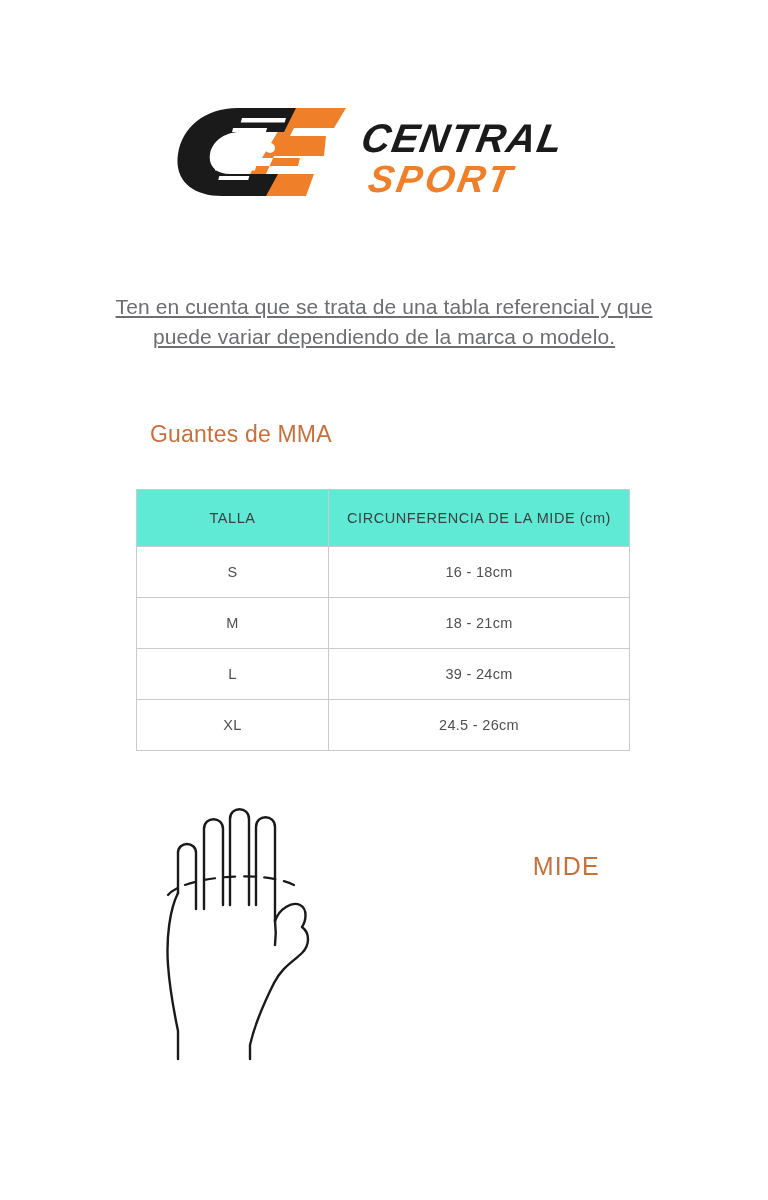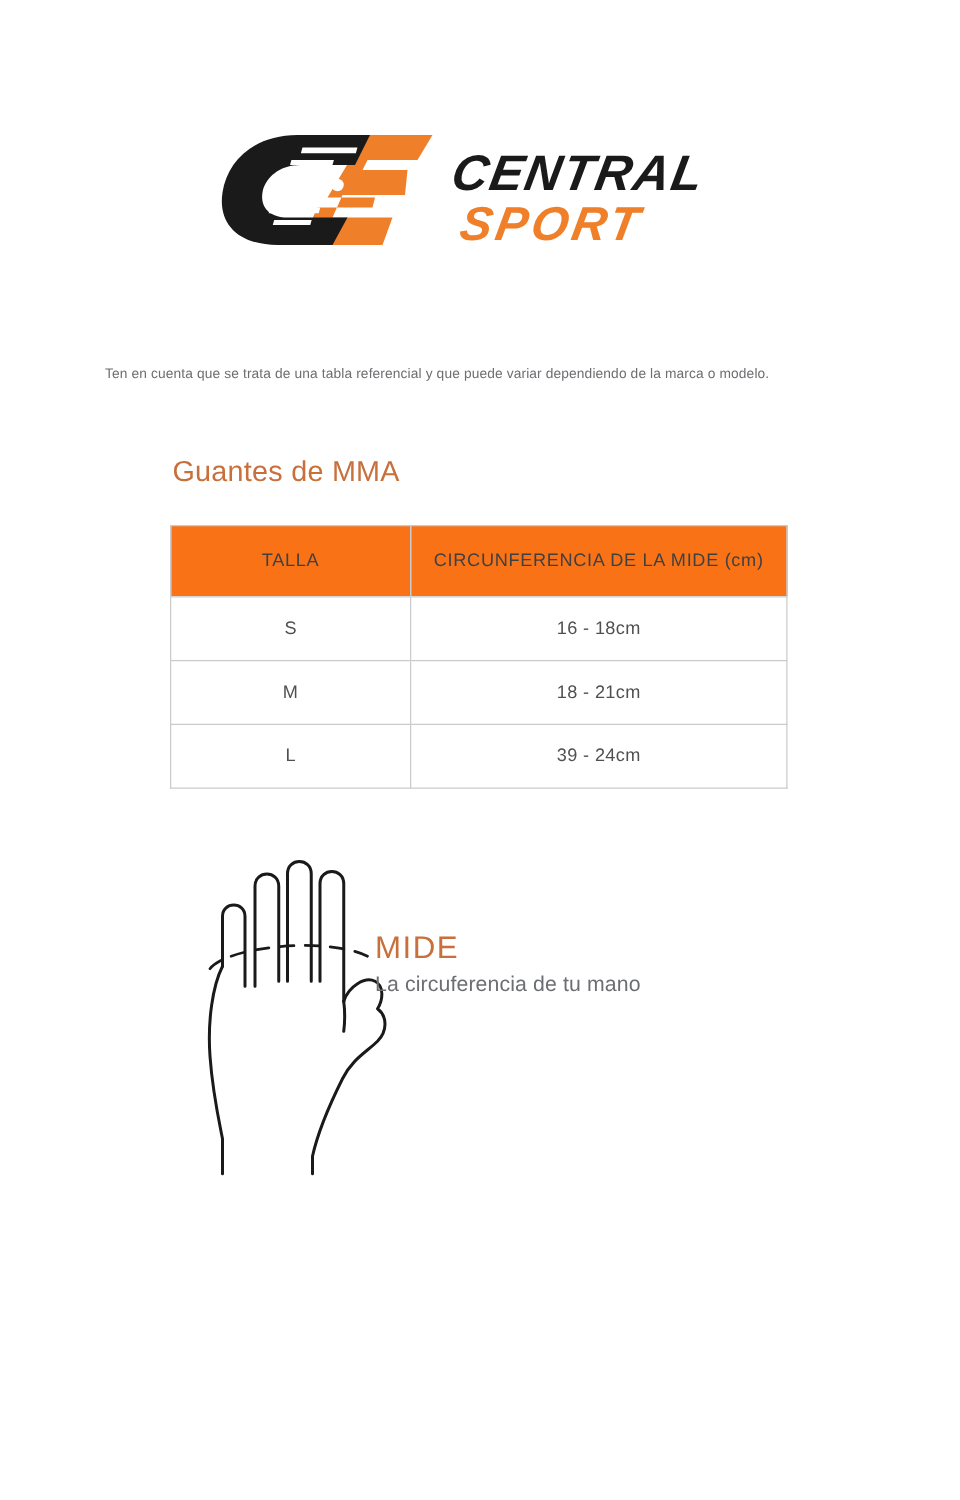--- a/index.html
+++ b/index.html
@@ -24,31 +24,32 @@
     display: flex;
     justify-content: center;
   }
   .logo-svg { display: block; }
 
   
   .disclaimer {
     margin: 0 auto;
     padding-top: 92px;
     width: 600px;
-    text-align: left;
-    font-size: 11px;
+    text-align: center;
+    font-size: 21px;
     line-height: 1.45;
     color: #6d6e71;
     font-weight: 400;
     letter-spacing: 0.1px;
+    text-decoration: underline;
   }
 
   
   .section-title {
-    margin: 0;
+    margin: 12px;
     padding-left: 138px;
     padding-top: 56px;
     font-size: 23px;
     font-weight: 400;
     color: #c8703c;
     letter-spacing: 0.2px;
   }
 
   
   .table-wrap {
@@ -61,21 +62,21 @@
     table-layout: fixed;
   }
   table.size-table th,
   table.size-table td {
     border: 1px solid #c9cbcd;
     text-align: center;
     font-weight: 400;
     color: #4f5052;
   }
   table.size-table th {
-    background: #f97316;
+    background: #5eead4;
     height: 54px;
     font-size: 14.5px;
     letter-spacing: 0.55px;
     color: #3f4042;
   }
   table.size-table td {
     height: 48px;
     font-size: 14.5px;
     letter-spacing: 0.3px;
     background: #ffffff;
@@ -91,23 +92,23 @@
   }
   .hand-svg {
     position: absolute;
     left: 142px;
     top: 46px;
     display: block;
   }
   .measure-text {
     position: absolute;
     left: 300px;
-    top: 110px;
+    top: 98px;
     width: 300px;
-    text-align: left;
+    text-align: right;
     line-height: 1.42;
   }
   .measure-mide {
     font-size: 25px;
     color: #c8703c;
     letter-spacing: 1.2px;
     font-weight: 400;
     display: block;
   }
   .measure-line2 {
@@ -180,20 +181,24 @@
         <td>16 - 18cm</td>
       </tr>
       <tr>
         <td>M</td>
         <td>18 - 21cm</td>
       </tr>
       <tr>
         <td>L</td>
         <td>39 - 24cm</td>
       </tr>
+      <tr>
+        <td>XL</td>
+        <td>24.5 - 26cm</td>
+      </tr>
     </tbody>
   </table>
 </div>
 
 <div class="bottom-area">
 
   <svg class="hand-svg" width="190" height="270" viewBox="0 0 190 270">
     <g fill="none" stroke="#1a1a1a" stroke-width="2.4" stroke-linecap="round" stroke-linejoin="round">
 
       <path d="M36 96
@@ -220,15 +225,14 @@
       <path d="M133 124 C134 132 134 140 133 148"></path>
     </g>
 
     <g fill="none" stroke="#1a1a1a" stroke-width="2.2" stroke-linecap="round">
       <path d="M26 98 C40 80 120 72 152 88" stroke-dasharray="11 9"></path>
     </g>
   </svg>
 
   <div class="measure-text">
     <span class="measure-mide">MIDE</span>
-    <span class="measure-line2">La circuferencia de tu mano</span>
   </div>
 </div>
 
 </body></html>

